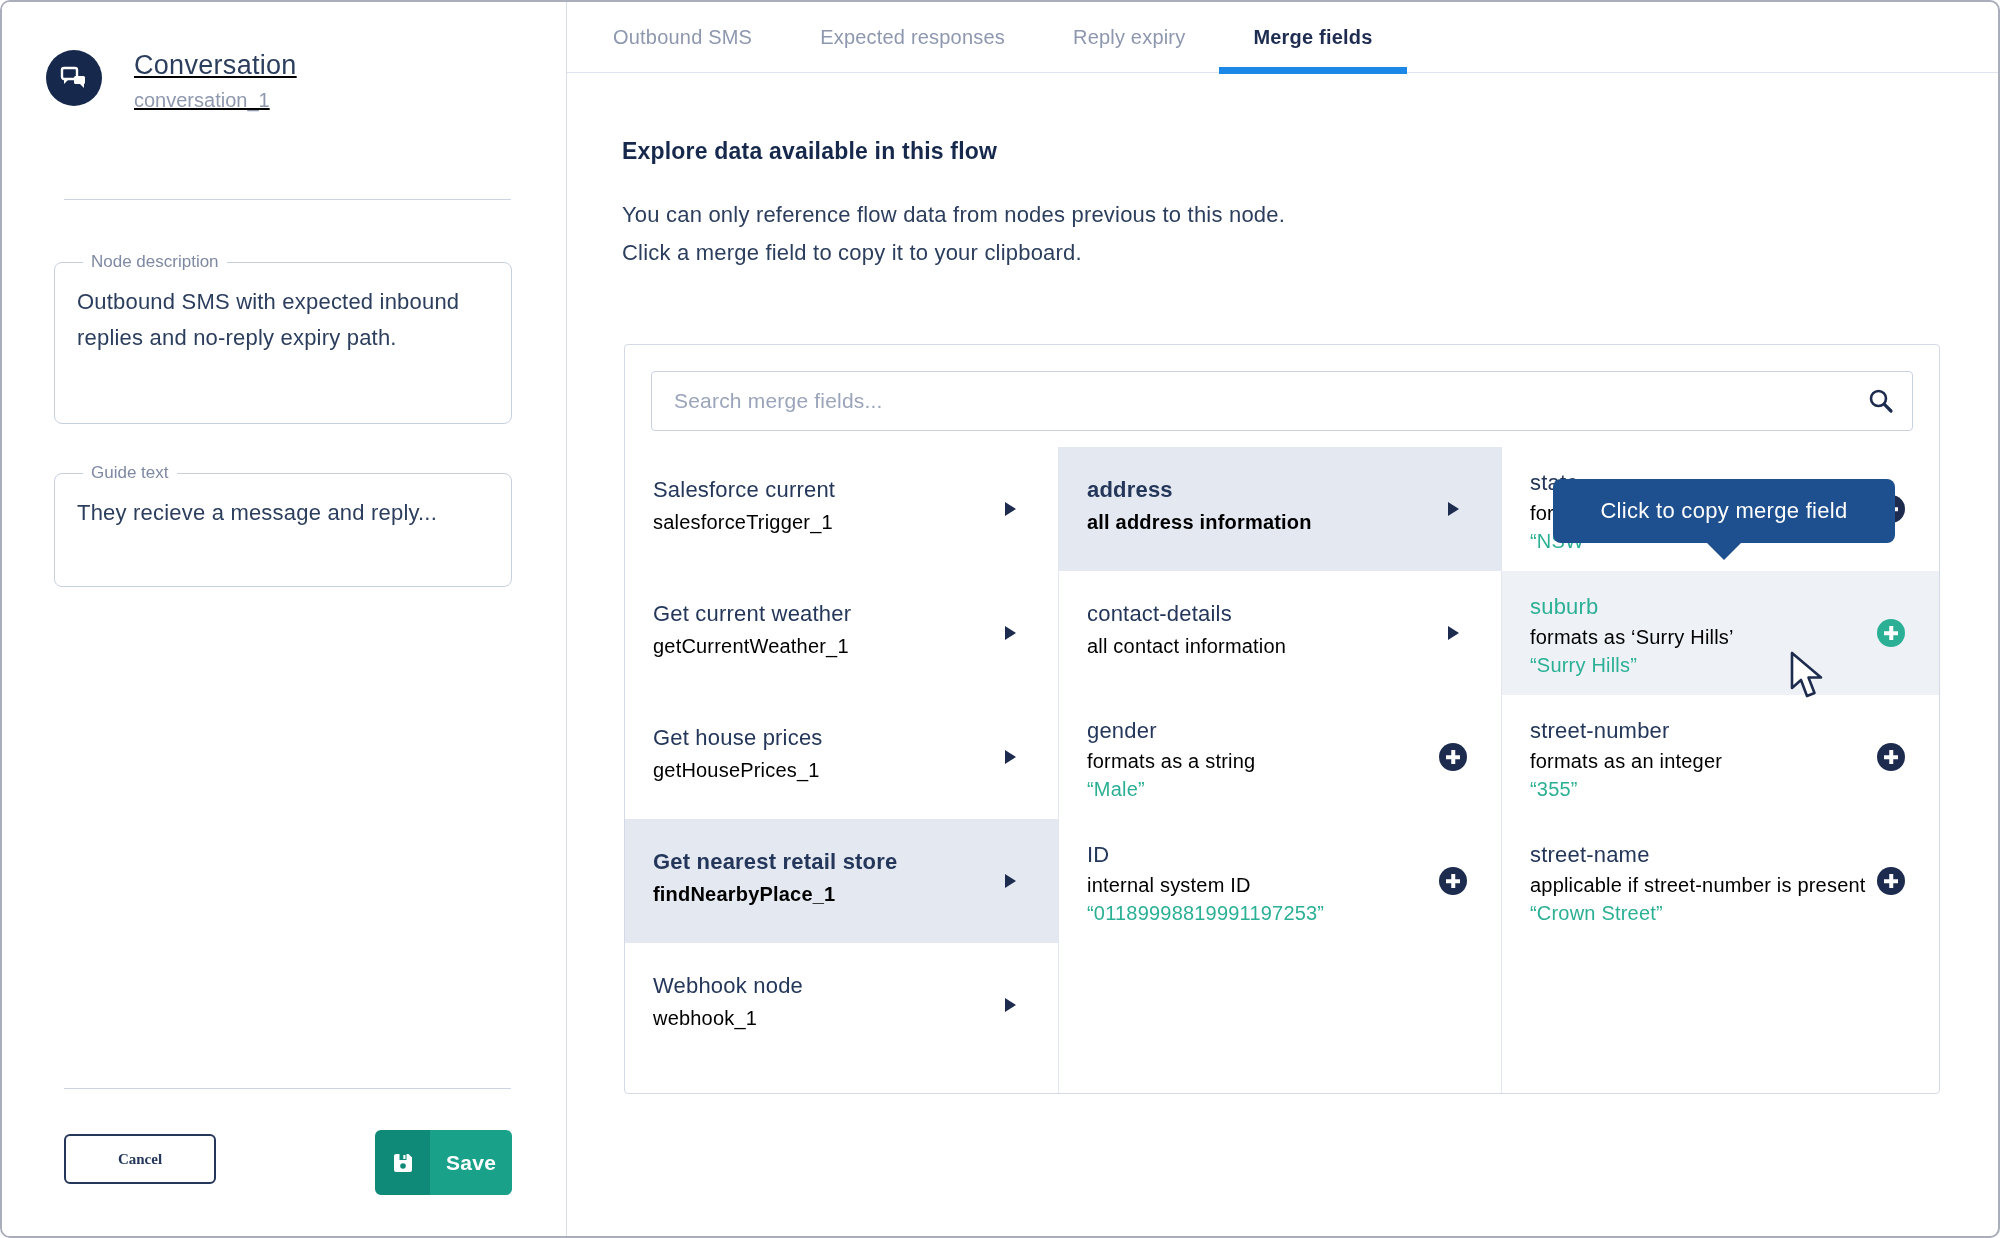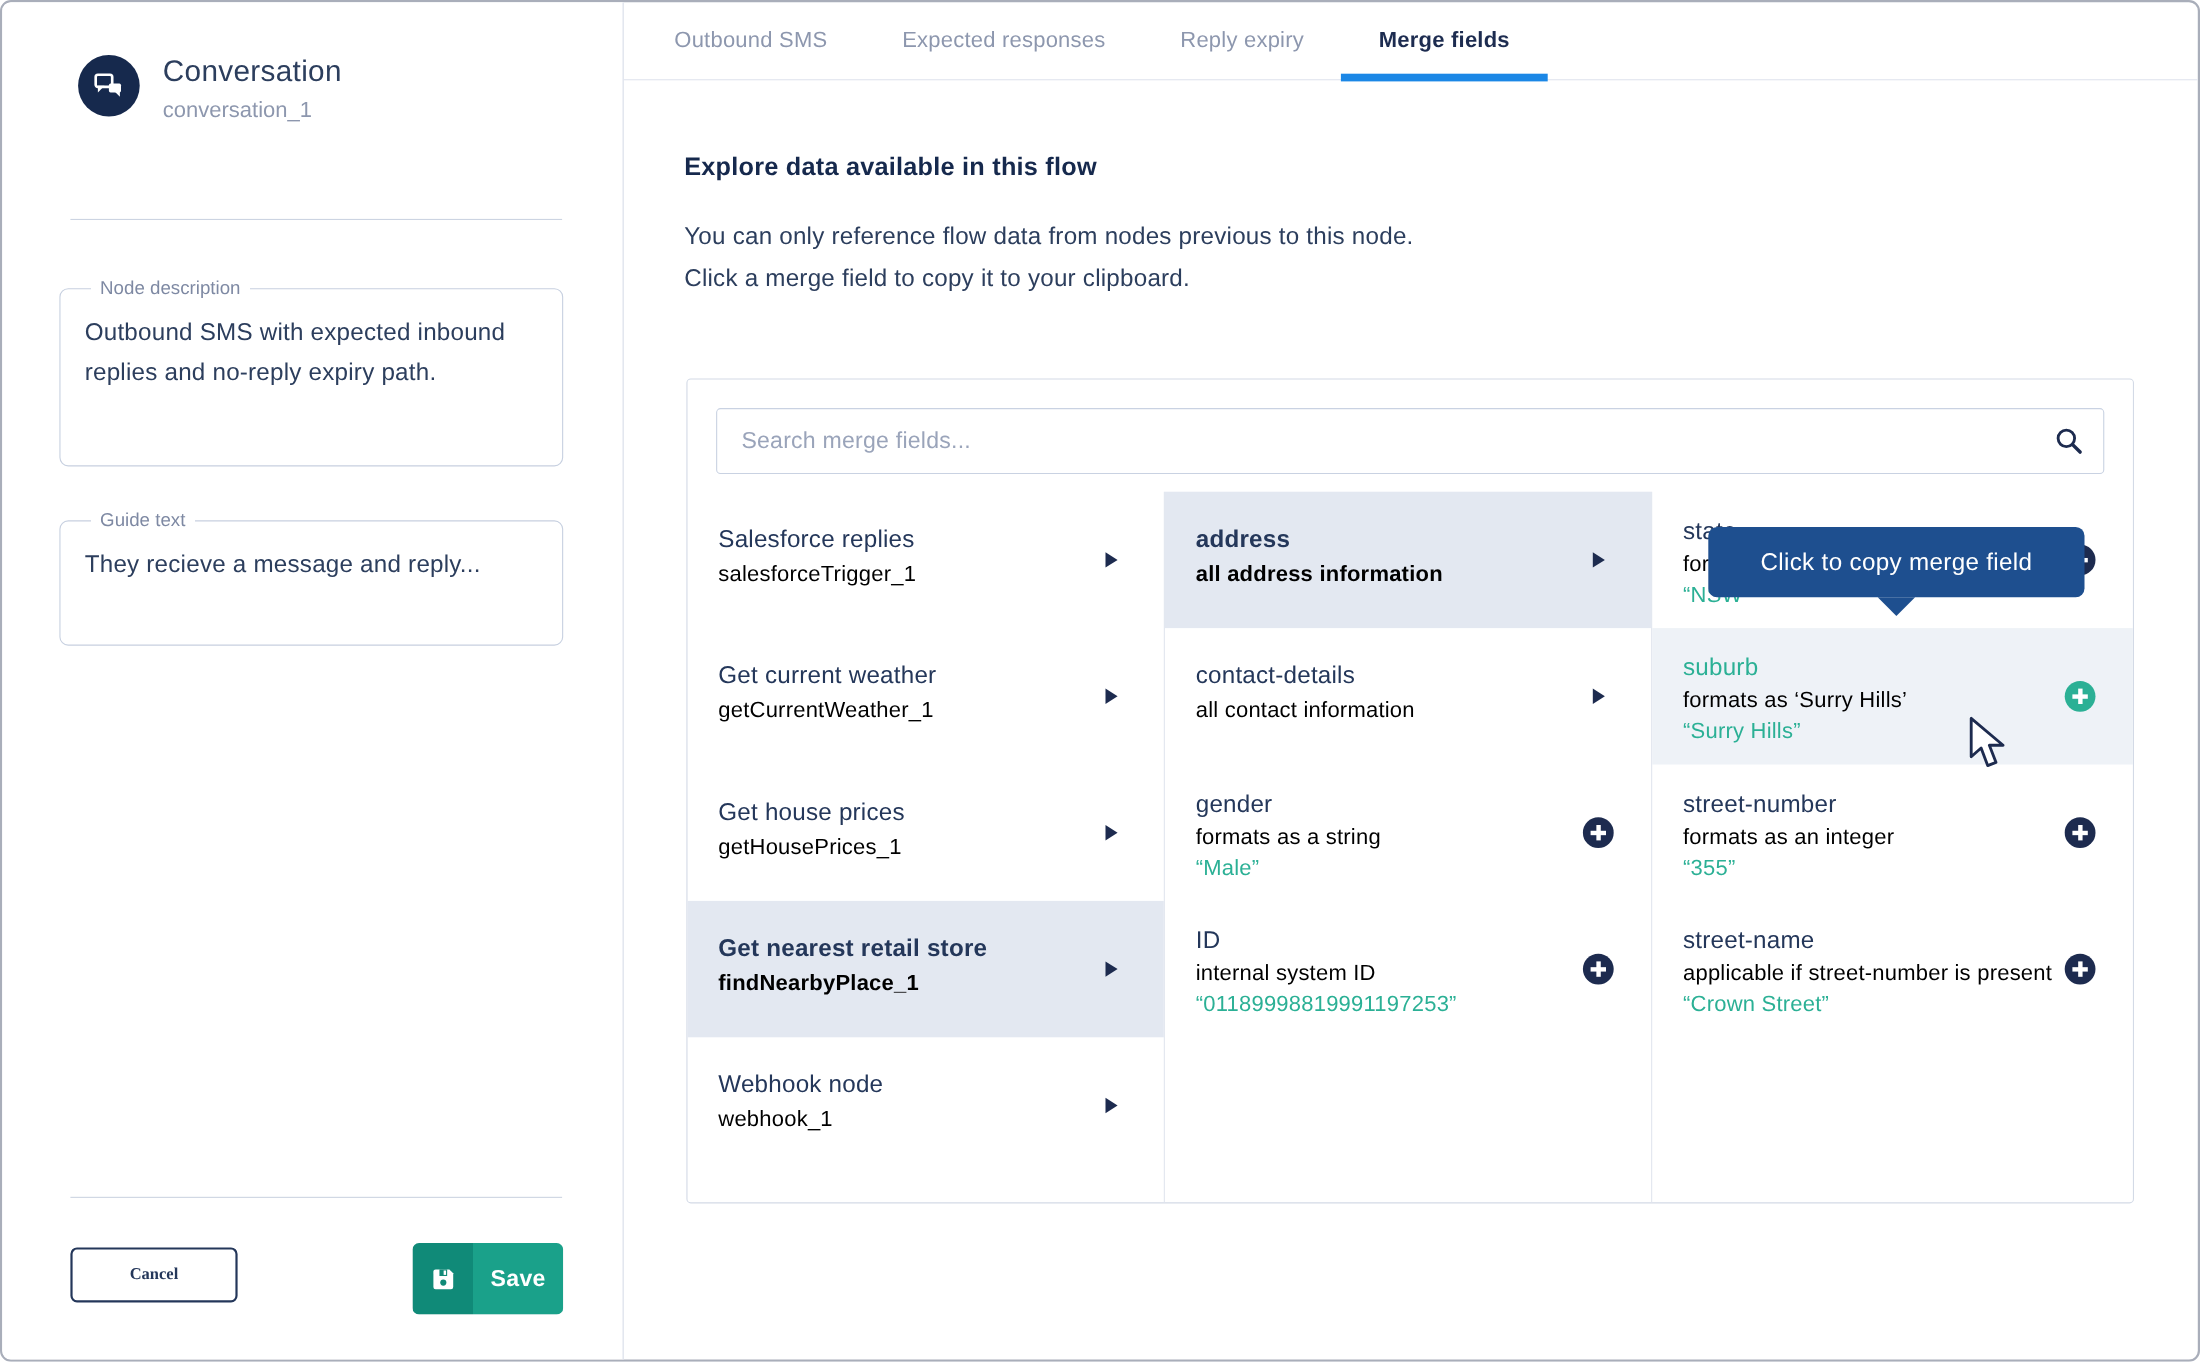--- a/index.html
+++ b/index.html
@@ -14,21 +14,21 @@
     border: 2px solid #a9aeba;
     border-radius: 10px;
     overflow: hidden;
   }
 
   
   .sidebar {
     position: absolute; left: 0; top: 0; bottom: 0; width: 565px;
     border-right: 1px solid #d8dde8; background: #fff;
   }
-  .side-header { position: absolute; left: 69px; top: 48px; display: flex; gap: 21px; }
+  .side-header { position: absolute; left: 44px; top: 48px; display: flex; gap: 32px; text-decoration: underline; }
   .conv-icon {
     width: 56px; height: 56px; border-radius: 50%;
     background: #16294d; display: flex; align-items: center; justify-content: center;
     flex: none;
   }
   .side-titles .title { font-size: 27px; color: #2c3e5d; font-weight: 500; letter-spacing: .3px; }
   .side-titles .subtitle { font-size: 20px; color: #8d97ae; margin-top: 8px; }
   .h-divider { position: absolute; left: 62px; width: 447px; height: 1px; background: #ccd4e2; }
   .div-top { top: 197px; }
   .div-bottom { top: 1086px; }
@@ -215,21 +215,21 @@
             <circle cx="11.5" cy="11.5" r="7.5" fill="none" stroke="#1d2b4f" stroke-width="2.6"></circle>
             <line x1="17.2" y1="17.2" x2="24" y2="24" stroke="#1d2b4f" stroke-width="3.2" stroke-linecap="round"></line>
           </svg>
         </span>
       </div>
 
       <div class="columns">
 
         <div class="col col-1">
           <div class="row">
-            <div class="row-title">Salesforce replies</div>
+            <div class="row-title">Salesforce current</div>
             <div class="row-sub">salesforceTrigger_1</div>
             <span class="arrow-icon"></span>
           </div>
           <div class="row">
             <div class="row-title">Get current weather</div>
             <div class="row-sub">getCurrentWeather_1</div>
             <span class="arrow-icon"></span>
           </div>
           <div class="row">
             <div class="row-title">Get house prices</div>

